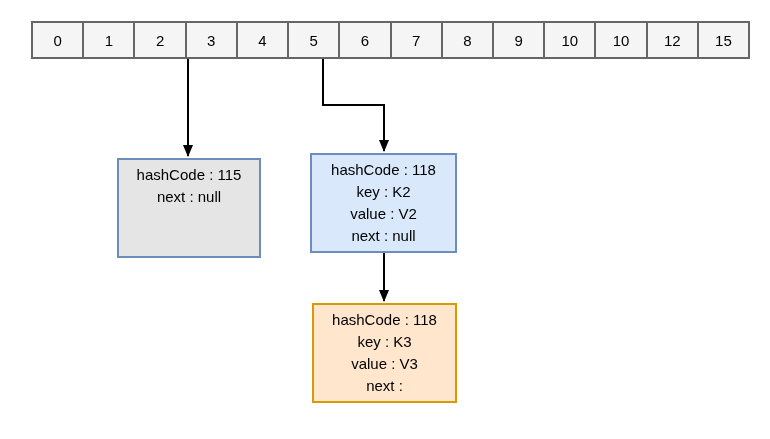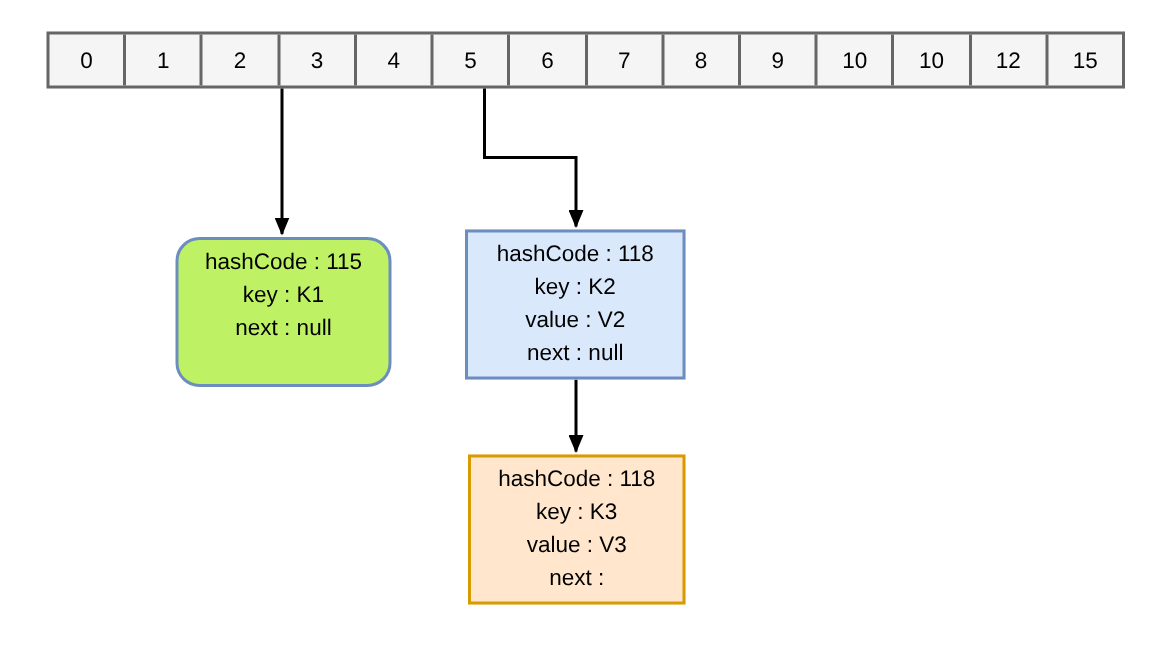--- a/index.html
+++ b/index.html
@@ -56,23 +56,22 @@
     <defs>
       <marker id="ah" viewBox="0 0 12 10" refX="11" refY="5" markerWidth="12" markerHeight="10" markerUnits="userSpaceOnUse" orient="auto">
         <path id="ah-path" d="M0,0 L12,5 L0,10 z" fill="#000000"></path>
       </marker>
     </defs>
     <path id="arrow-0" class="link" marker-end="url(#ah)" d="M188 59 L188 156" stroke="#000000"></path>
     <path id="arrow-1" class="link" marker-end="url(#ah)" d="M323 59 L323 105 L384 105 L384 151" stroke="#000000"></path>
     <path id="arrow-2" class="link" marker-end="url(#ah)" d="M384 253 L384 301" stroke="#000000"></path>
   </svg>
 
-  <div class="node" id="node-0" style="background: #bef264; border-color: rgb(108, 142, 191); border-radius: 16px;">
+  <div class="node" id="node-0" style="background: #e5e5e5; border-color: rgb(108, 142, 191);">
     <div>hashCode : 115</div>
-    <div>key : K1</div>
     <div>next : null</div>
   </div>
 
   <div class="node" id="node-1" style="background: rgb(218, 232, 252); border-color: rgb(108, 142, 191);">
     <div>hashCode : 118</div>
     <div>key : K2</div>
     <div>value : V2</div>
     <div>next : null</div>
   </div>
 

